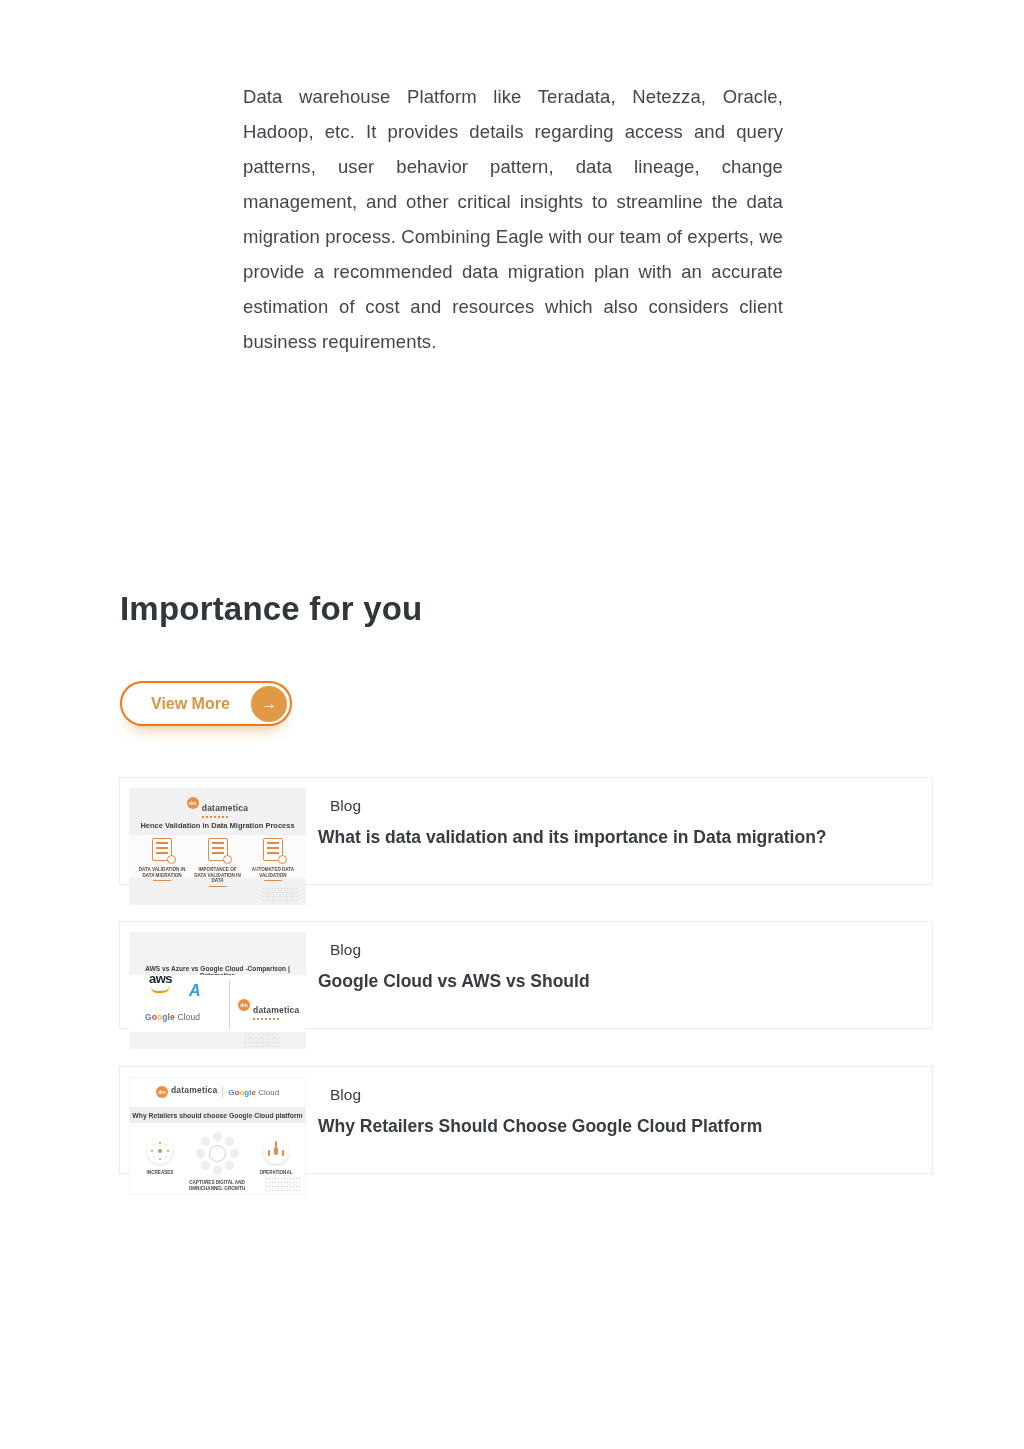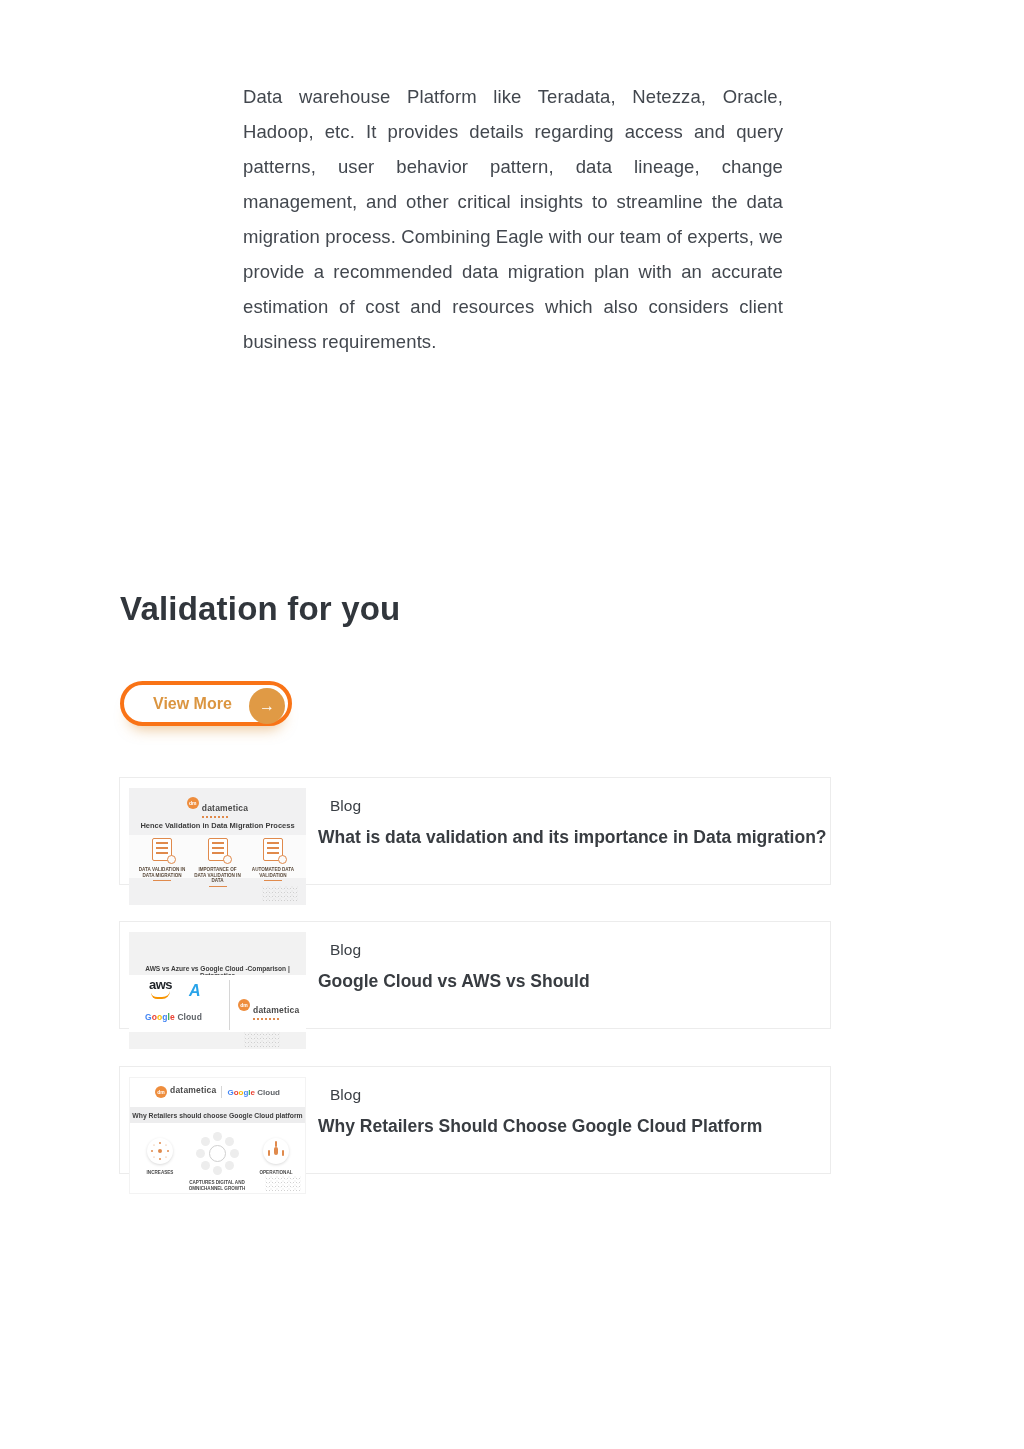--- a/index.html
+++ b/index.html
@@ -12,30 +12,30 @@
   .para-1{top:60px;}
   .para-2{top:375px;}
   .inline-link{color:#E89B4D;cursor:pointer;}
 
   
   .section-heading{position:absolute;left:120px;top:563px;font-size:33px;
         font-weight:600;color:#31363C;letter-spacing:.2px;}
 
   
   .view-more{position:absolute;left:120px;top:681px;width:172px;height:45px;
-        box-sizing:border-box;border:4px solid #f97316;border-radius:26px;background:#fff;
+        box-sizing:border-box;border:2px solid #f97316;border-radius:26px;background:#fff;
         display:flex;align-items:center;cursor:pointer;
         box-shadow:0 12px 14px -9px rgba(219,149,64,.55);}
   .view-more-label{margin-left:29px;font-size:16px;font-weight:700;color:#DB9540;}
   .view-more-circle{position:absolute;right:3px;top:2.5px;width:36px;height:36px;border-radius:50%;
         background:#E09A45;color:#fff;display:flex;align-items:center;justify-content:center;
         font-size:16px;}
 
   
-  .card{position:absolute;left:119px;width:712px;height:108px;background:#fff;
+  .card{position:absolute;left:119px;width:814px;height:108px;background:#fff;
         border:1px solid #ECECEC;box-sizing:border-box;cursor:pointer;}
   .card-1{top:777px;} .card-2{top:921px;} .card-3{top:1066px;}
   .card-category{position:absolute;left:210px;top:19px;font-size:15.5px;color:#3A3F45;}
   .card-title{position:absolute;left:198px;top:49px;font-size:17.5px;font-weight:700;color:#383C41;}
 
   
   .thumb{position:absolute;left:129px;width:177px;height:117px;overflow:hidden;cursor:pointer;}
   .thumb-1{top:788px;background:#F1F1F2;}
   .thumb-2{top:932px;background:#F2F2F2;}
   .thumb-3{top:1077px;background:#FFFFFF;border:1px solid #F3F3F3;box-sizing:border-box;}
@@ -63,26 +63,26 @@
   .t1-icon::after{content:"";position:absolute;right:-5px;bottom:-4px;width:7px;height:7px;
         border:1.5px solid #E08A4C;border-radius:50%;background:#FBFBFB;}
   .t1-caption{margin-top:6px;font-size:4.6px;font-weight:700;color:#5B4B3C;line-height:5.6px;text-transform:uppercase;}
   .t1-underline{width:18px;height:1px;background:#E08A4C;margin:2px auto 0;}
   .t1-waves{right:8px;bottom:4px;}
 
   
   .t2-title{position:absolute;top:33px;left:0;right:0;text-align:center;
         font-size:6.6px;font-weight:700;color:#3D3D3D;}
   .t2-band{position:absolute;top:43px;left:0;right:0;height:57px;background:#FFFFFF;}
-  .t2-aws{position:absolute;left:20px;top:47px;text-align:right;}
+  .t2-aws{position:absolute;left:20px;top:41px;text-align:right;}
   .t2-aws-word{font-size:13px;font-weight:800;color:#1F2328;letter-spacing:-.5px;line-height:12px;}
   .t2-aws-smile{width:19px;height:6px;border-bottom:2px solid #F79400;border-radius:0 0 10px 8px;margin:0 auto;}
   .t2-azure{position:absolute;left:60px;top:50px;font-size:16px;font-weight:800;font-style:italic;color:#28A3E9;}
   .t2-google{position:absolute;left:16px;top:80px;font-size:8.5px;font-weight:700;letter-spacing:.1px;}
-  .t2-cloud{color:#5F6368;font-weight:700;}
+  .t2-cloud{color:#5F6368;font-weight:400;}
   .t2-vline{position:absolute;left:100px;top:48px;height:50px;width:1px;background:#D6D6D6;}
   .t2-dm{position:absolute;left:109px;top:67px;}
   .t2-waves{right:26px;bottom:2px;}
 
   .g-1{color:#4285F4;} .g-2{color:#EA4335;} .g-3{color:#FBBC05;}
   .g-4{color:#4285F4;} .g-5{color:#34A853;} .g-6{color:#EA4335;}
 
   
   .t3-logo-row{position:absolute;top:8px;left:0;right:0;display:flex;justify-content:center;
         align-items:center;gap:5px;}
@@ -114,21 +114,21 @@
   .t3-waves{right:4px;bottom:2px;}
 </style>
 </head>
 <body>
 
 <div class="page">
 
   <p class="para para-1">Data warehouse Platform like Teradata, Netezza, Oracle, Hadoop, etc. It provides details regarding access and query patterns, user behavior pattern, data lineage, change management, and other critical insights to streamline the data migration process. Combining Eagle with our team of experts, we provide a recommended data migration plan with an accurate estimation of cost and resources which also considers client business requirements.</p>
 
 
-  <h2 class="section-heading">Validation for you</h2>
+  <h2 class="section-heading">Importance for you</h2>
 
   <div class="view-more">
     <span class="view-more-label">View More</span>
     <span class="view-more-circle">→</span>
   </div>
 
   <div class="card card-1">
     <div class="card-category">Blog</div>
     <div class="card-title">What is data validation and its importance in Data migration?</div>
   </div>

